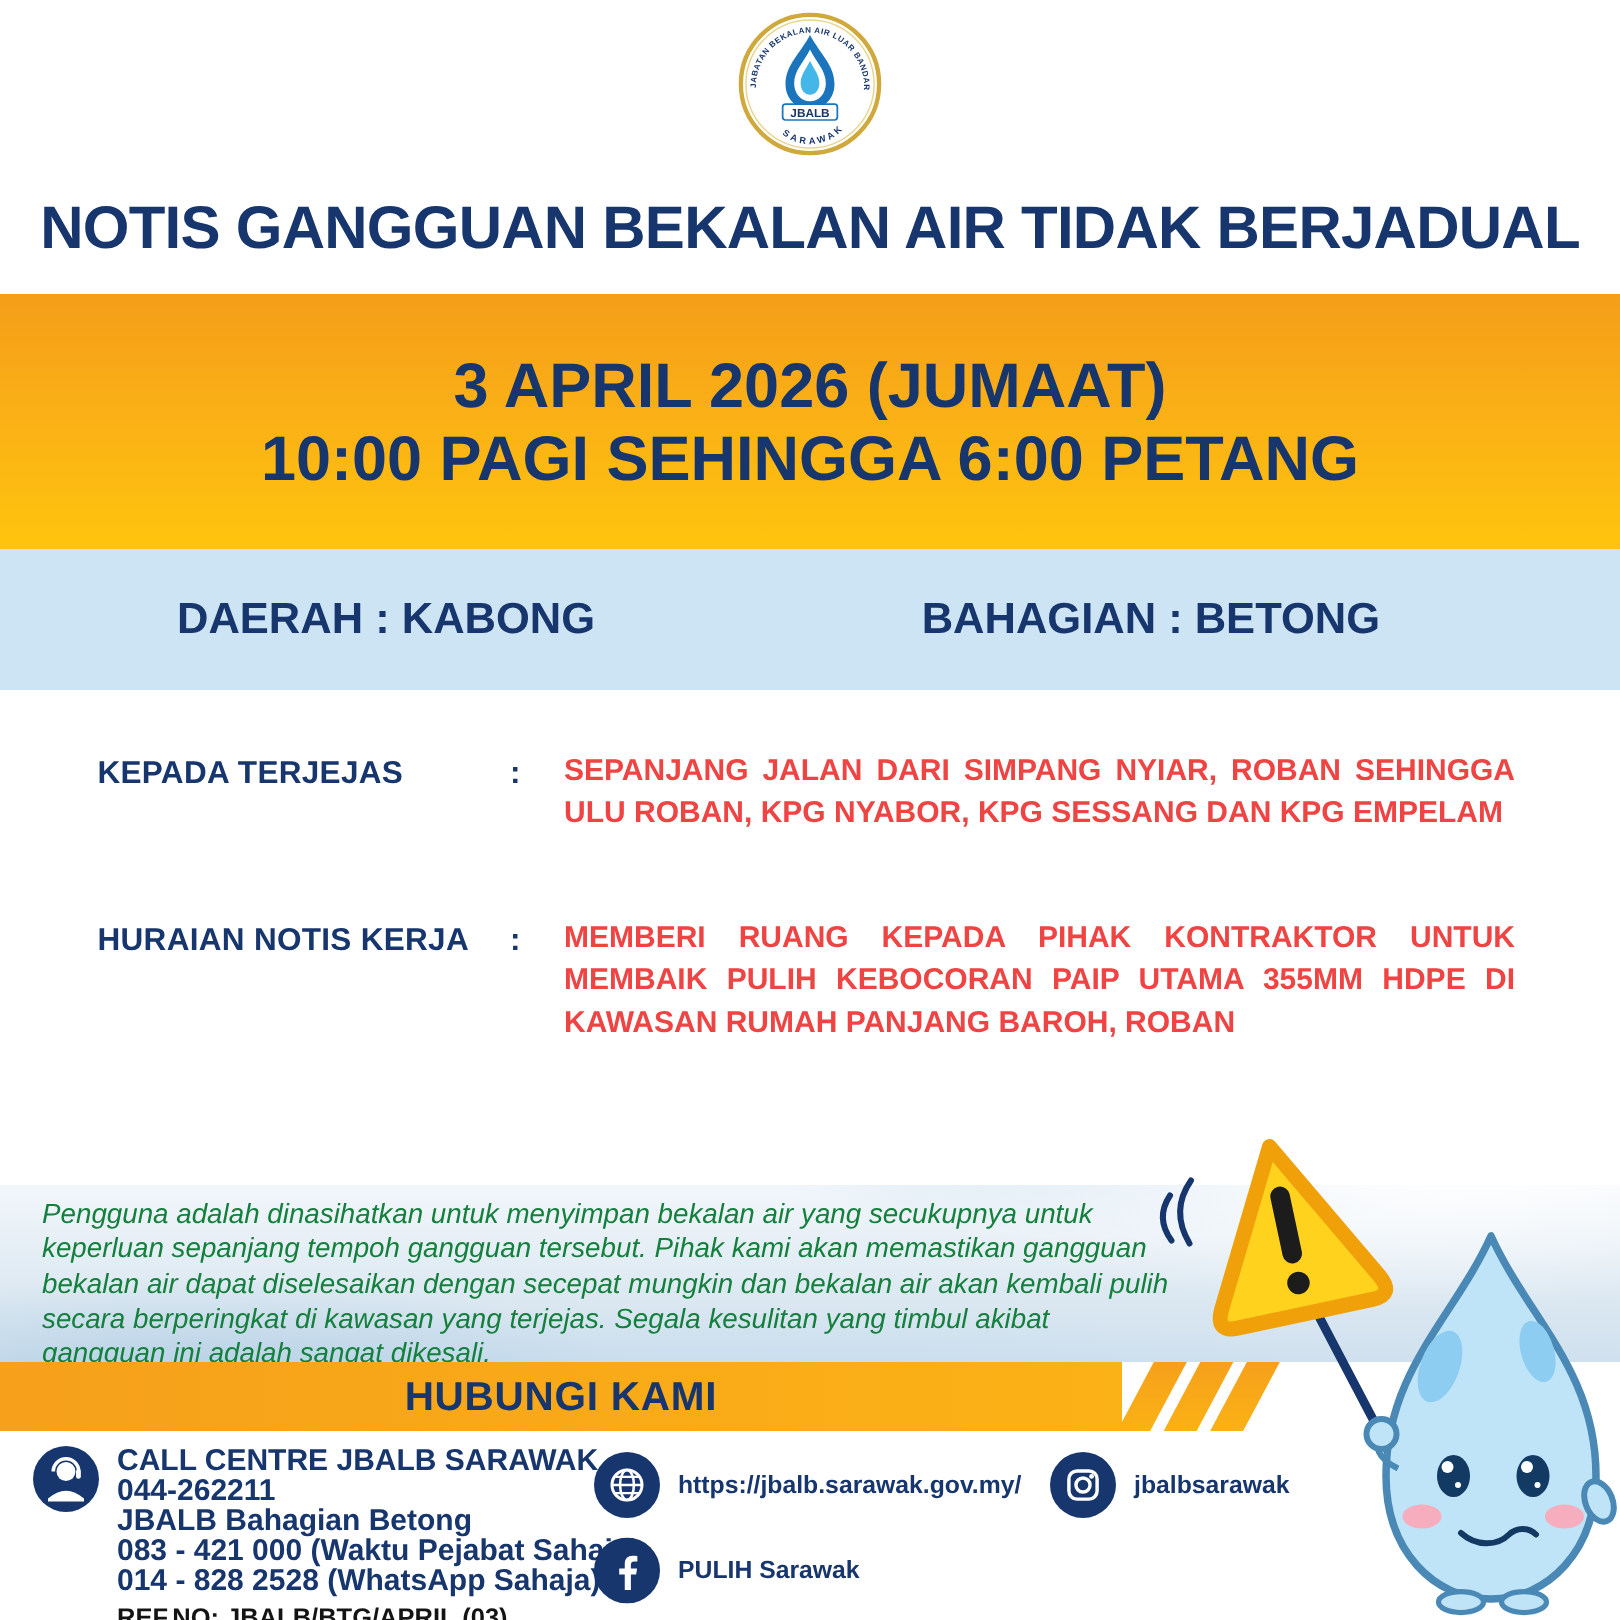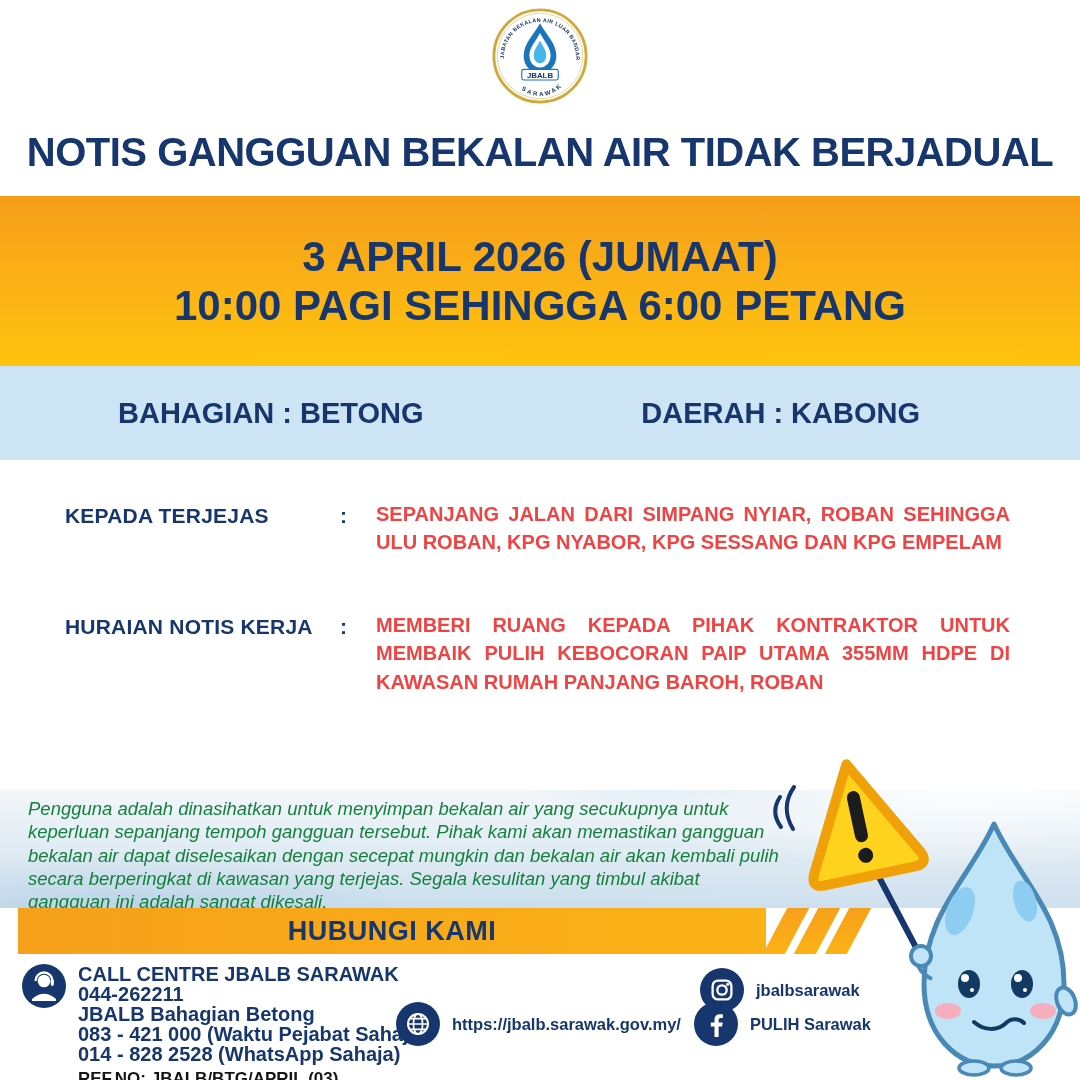--- a/index.html
+++ b/index.html
@@ -36,31 +36,31 @@
         radial-gradient(40% 90% at 12% 115%, rgba(173,203,226,0.75), rgba(255,255,255,0) 70%),
         radial-gradient(60% 80% at 45% 120%, rgba(196,220,238,0.7), rgba(255,255,255,0) 65%),
         radial-gradient(35% 70% at 70% -20%, rgba(182,210,232,0.55), rgba(255,255,255,0) 70%),
         linear-gradient(180deg,#f2f7fb 0%, #dde9f2 60%, #cfe0ee 100%);
   }
   .advisory p { position:relative; z-index:2; font-style:italic; font-size:18.5px; font-weight:500;
       color:#15803d; line-height:1.26; padding:7px 300px 0 28px; }
 
   
   .contact-bar { height:46px; display:flex; align-items:stretch; }
-  .bar-main { width:748px; background:linear-gradient(90deg,#f6a01b,#fbb215); display:flex; align-items:center; justify-content:center;margin-left:18px; }
+  .bar-main { width:748px; background:linear-gradient(90deg,#f6a01b,#fbb215); display:flex; align-items:center; justify-content:center; }
   .bar-text { font-size:27px; font-weight:800; color:#16366d; letter-spacing:0.5px; }
   .stripe { width:22px; margin-left:9px; background:linear-gradient(180deg,#f6a01b,#fbb215); transform:skewX(-28deg); }
 
   
   .footer { height:126px; display:flex; padding:10px 0 0 22px; background:#fff; }
   .icon-circle { width:44px; height:44px; flex:0 0 44px; }
   .col-call { display:flex; gap:12px; width:340px; }
   .call-lines { font-size:20px; font-weight:700; color:#16366d; line-height:20px; white-space:nowrap; }
   .ref-no { margin-top:5px; font-size:17px; font-weight:800; color:#141414; white-space:nowrap; }
-  .col-web { margin-left:34px; width:300px; display:flex; flex-direction:row; gap:13px; padding-top:4px; }
+  .col-web { margin-left:34px; width:300px; display:flex; flex-direction:column; gap:13px; padding-top:4px; }
   .link-row { display:flex; align-items:center; gap:12px; }
   .link-text { font-size:16.5px; font-weight:700; color:#16366d; white-space:nowrap; }
   .col-insta { margin-left:4px; padding-top:4px; }
 
   
   .mascot-svg { position:absolute; right:-4px; bottom:-4px; width:320px; height:345px; z-index:5; pointer-events:none; }
 </style>
 </head>
 <body>
 
@@ -88,22 +88,22 @@
     </svg>
     <div class="title">NOTIS GANGGUAN BEKALAN AIR TIDAK BERJADUAL</div>
   </div>
 
   <div class="banner">
     <div class="banner-line">3 APRIL 2026 (JUMAAT)</div>
     <div class="banner-line">10:00 PAGI SEHINGGA 6:00 PETANG</div>
   </div>
 
   <div class="region">
+    <span class="region-item">DAERAH : KABONG</span>
     <span class="region-item">BAHAGIAN : BETONG</span>
-    <span class="region-item">DAERAH : KABONG</span>
   </div>
 
   <div class="details">
     <div class="detail-row">
       <div class="detail-label">KEPADA TERJEJAS</div>
       <div class="detail-colon">:</div>
       <div class="detail-value">SEPANJANG JALAN DARI SIMPANG NYIAR, ROBAN SEHINGGA ULU ROBAN, KPG NYABOR, KPG SESSANG DAN KPG EMPELAM</div>
     </div>
     <div class="detail-row">
       <div class="detail-label">HURAIAN NOTIS KERJA</div>

